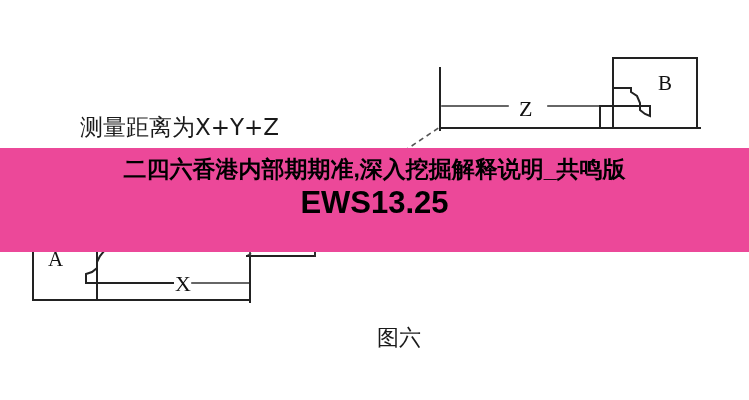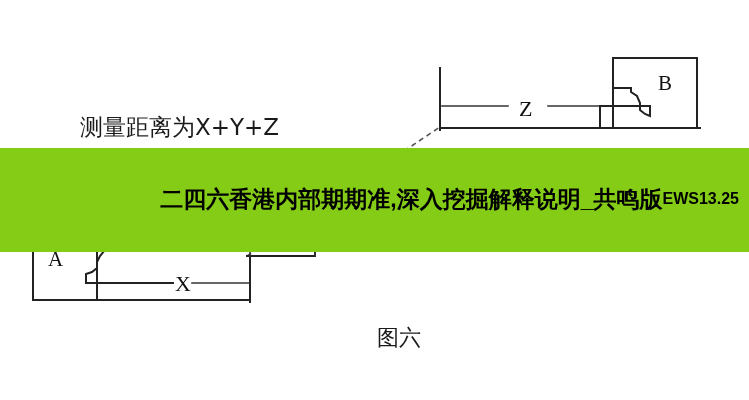--- a/index.html
+++ b/index.html
@@ -28,40 +28,40 @@
     width: 749px;
     height: 400px;
     display: block;
   }
   .overlay-banner {
     position: absolute;
     left: 0;
     top: 148px;
     width: 749px;
     height: 104px;
-    background: #84cc16;
+    background: #ec4899;
     display: flex;
-    flex-direction: row;
+    flex-direction: column;
     align-items: center;
-    justify-content: flex-end;
+    justify-content: flex-start;
     box-sizing: border-box;
     padding: 4px 10px 6px 10px;
   }
   .overlay-line {
     color: #000000;
     font-family: "Liberation Sans", sans-serif;
     font-weight: bold;
     font-size: 23px;
     line-height: 34px;
     letter-spacing: 0px;
     white-space: nowrap;
     text-align: center;
   }
   .overlay-line-2 {
-    font-size: 16px;
+    font-size: 31px;
   }
   .svg-cjk {
     font-family: "DejaVu Sans", sans-serif;
     font-size: 23px;
     fill: #1a1a1a;
   }
   .svg-latin {
     font-family: "Liberation Serif", serif;
     font-size: 22px;
     fill: #111111;

